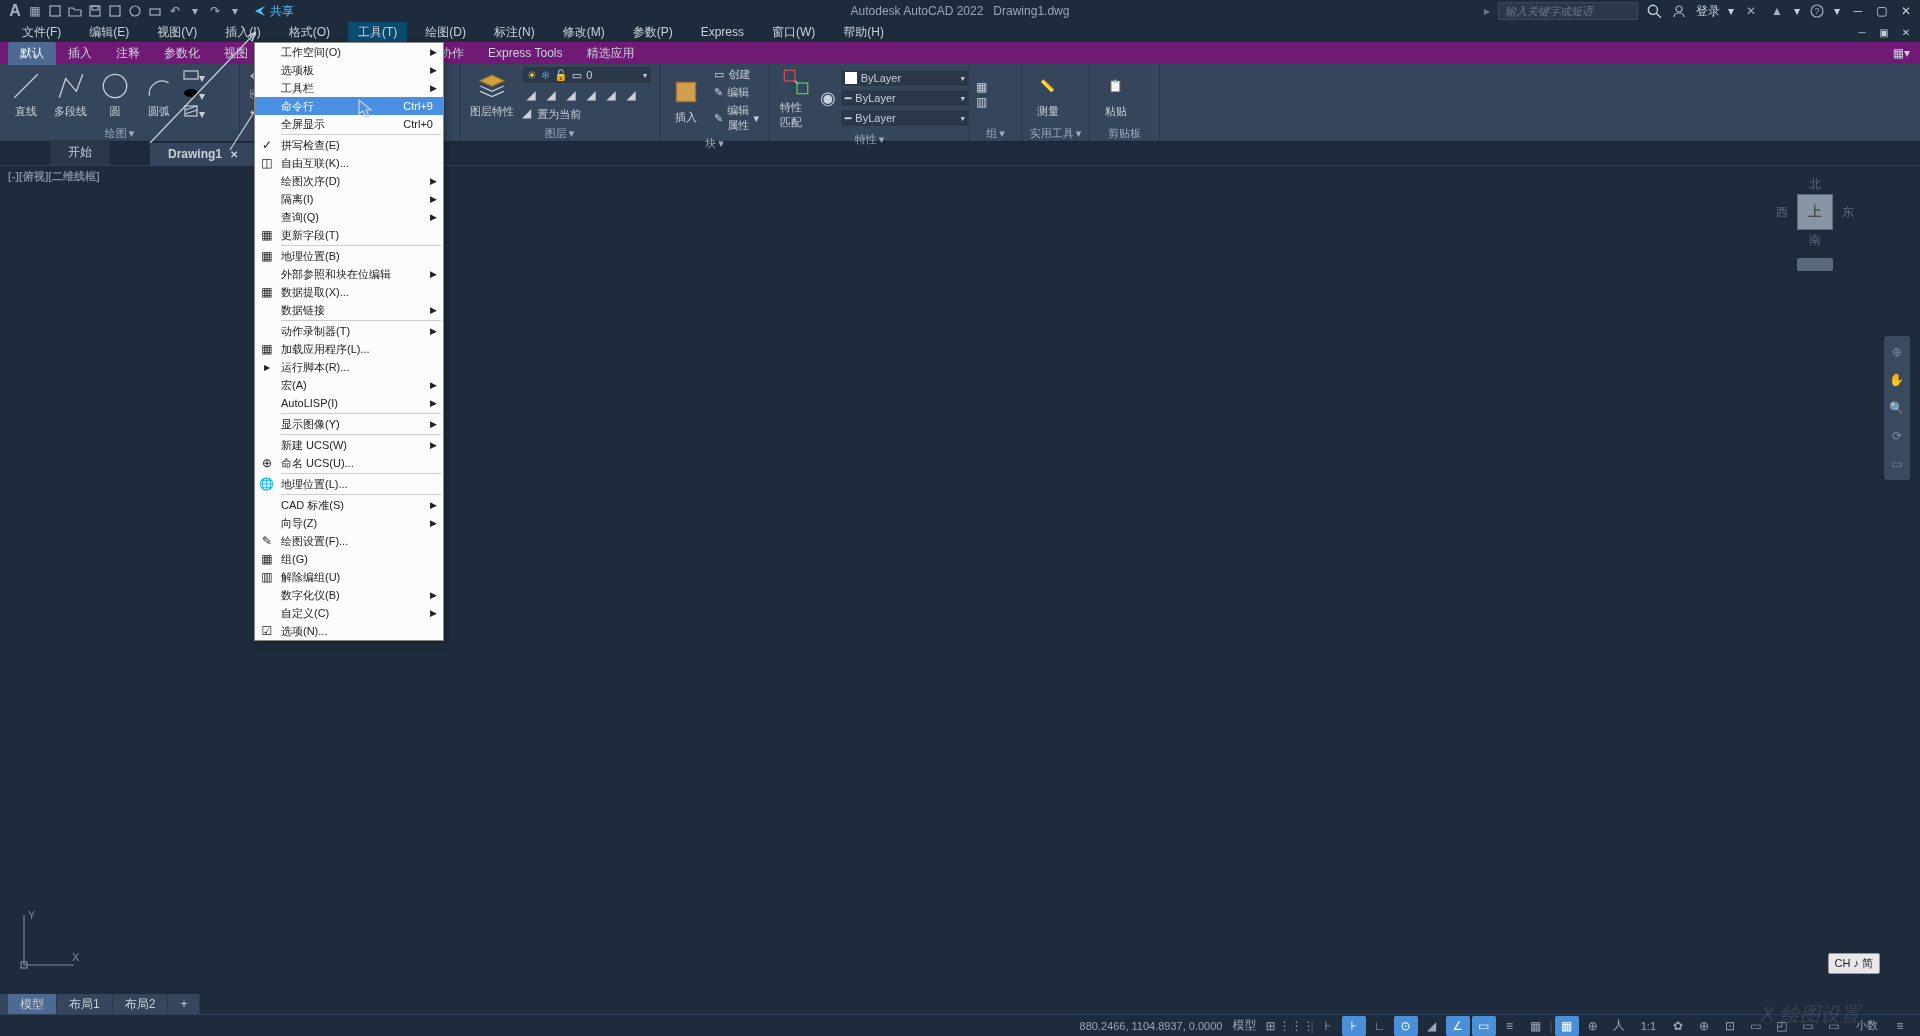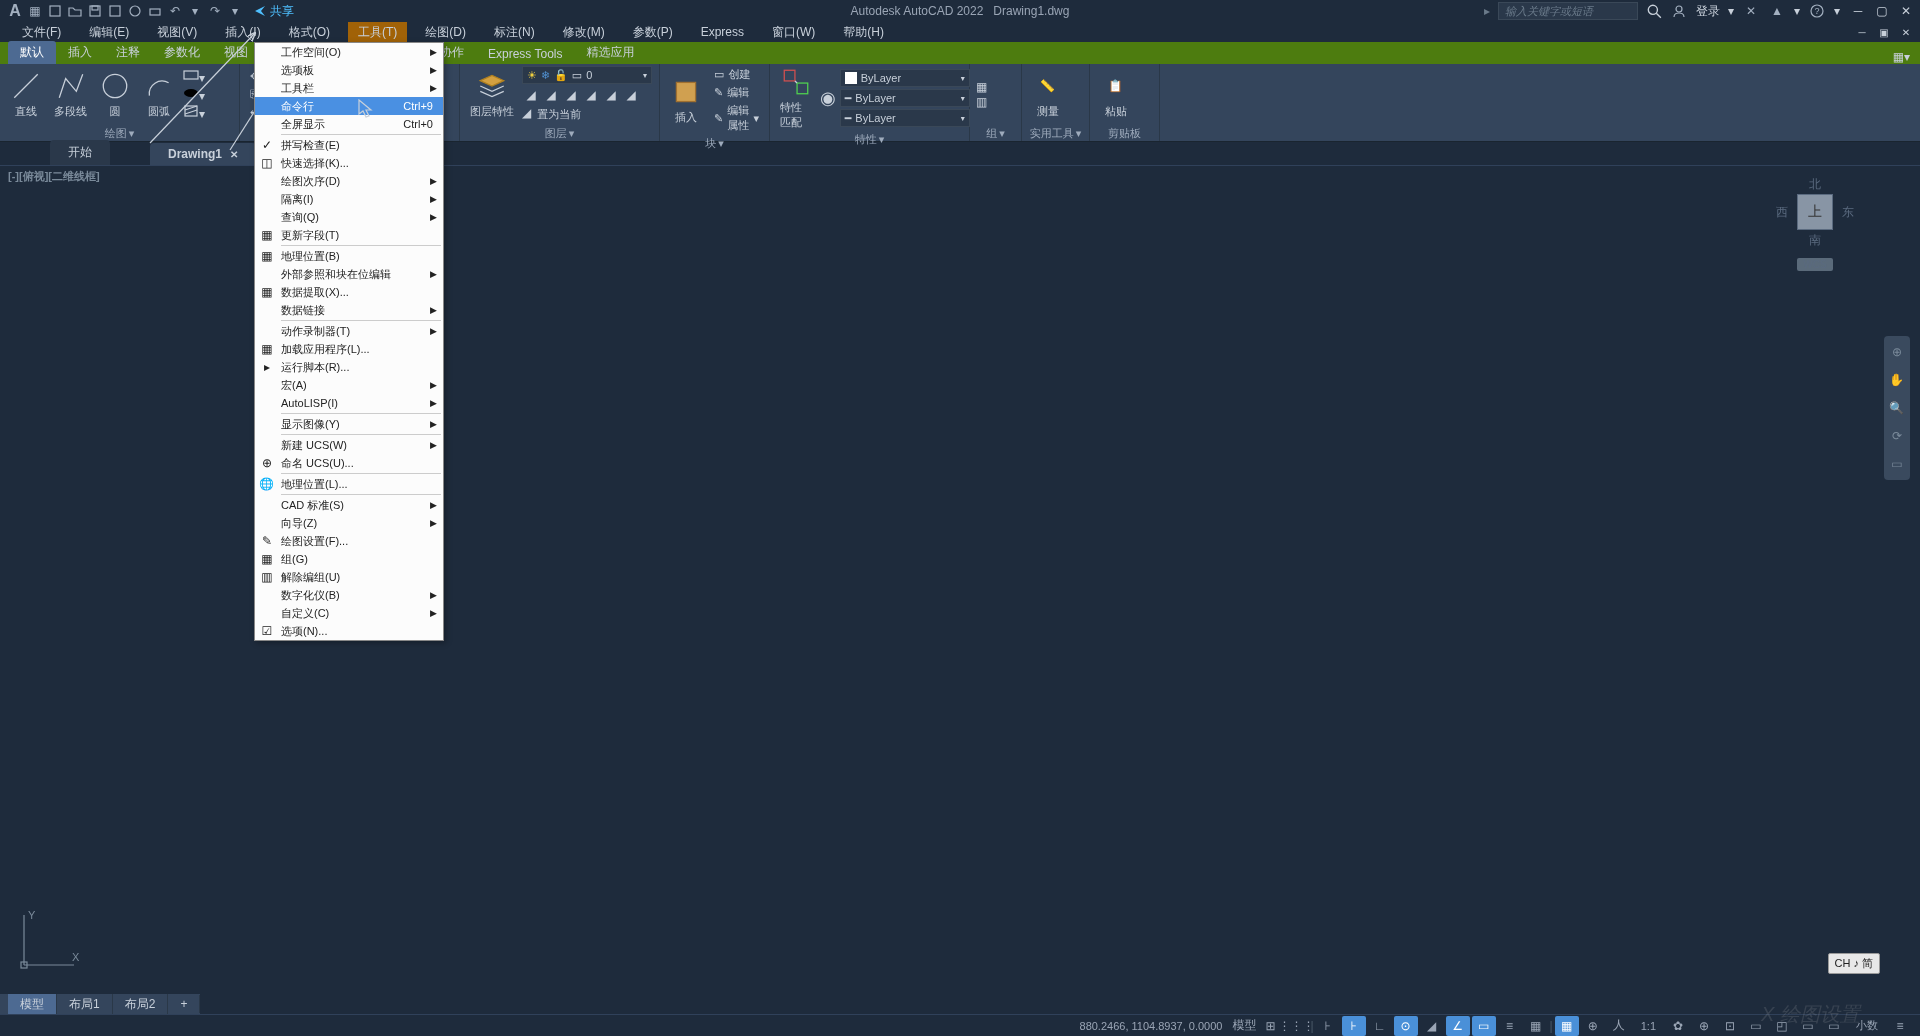--- a/index.html
+++ b/index.html
@@ -15,25 +15,25 @@
 .title-center { position: absolute; left: 50%; transform: translateX(-50%); color: #9aa5b5; }
 .title-right { position: absolute; right: 0; display: flex; align-items: center; gap: 8px; padding-right: 4px; }
 .search-box { background: #2a384a; border: 1px solid #3a4858; width: 140px; height: 18px; padding: 0 6px; color: #6a7a8a; font-style: italic; font-size: 11px; display: flex; align-items: center; }
 .search-icon { width: 16px; height: 16px; display: flex; align-items: center; justify-content: center; }
 .win-controls { display: flex; gap: 4px; }
 .win-btn { width: 20px; height: 18px; display: flex; align-items: center; justify-content: center; color: #c8d0da; cursor: pointer; }
 
 
 .menu-bar { height: 20px; background: #1e2b3c; display: flex; align-items: center; padding-left: 12px; gap: 8px; }
 .menu-item { padding: 0 10px; height: 20px; display: flex; align-items: center; cursor: pointer; color: #c8d0da; }
-.menu-item.active { background: #a16207; }
+.menu-item.active { background: #0c4a6e; }
 .mini-controls { position: absolute; right: 4px; display: flex; gap: 2px; }
 
 
-.ribbon-tabs { height: 22px; background: #4d7c0f; display: flex; align-items: flex-end; padding-left: 8px; }
+.ribbon-tabs { height: 22px; background: #701a75; display: flex; align-items: center; padding-left: 8px; }
 .ribbon-tab { padding: 3px 12px; color: #c8d0da; cursor: pointer; border-top-left-radius: 3px; border-top-right-radius: 3px; }
 .ribbon-tab.active { background: #4d6a92; color: #fff; }
 .ribbon-tab-right { margin-left: auto; display: flex; align-items: center; padding-right: 10px; gap: 8px; }
 
 
 .ribbon { height: 78px; background: #34455c; display: flex; border-bottom: 1px solid #1a2530; }
 .ribbon-panel { border-right: 1px solid #2a3848; display: flex; flex-direction: column; }
 .ribbon-panel-body { flex: 1; display: flex; align-items: center; padding: 2px 6px; gap: 4px; }
 .ribbon-panel-label { height: 16px; text-align: center; font-size: 11px; color: #9eabbc; display: flex; align-items: center; justify-content: center; gap: 2px; }
 .ribbon-btn-lg { display: flex; flex-direction: column; align-items: center; gap: 2px; padding: 0 4px; cursor: pointer; }
@@ -505,21 +505,21 @@
       <span class="item-text">全屏显示</span>
       <span class="item-shortcut">Ctrl+0</span>
     </div>
     <div class="dropdown-sep"></div>
     <div class="dropdown-item">
       <span class="item-icon">✓</span>
       <span class="item-text">拼写检查(E)</span>
     </div>
     <div class="dropdown-item">
       <span class="item-icon">◫</span>
-      <span class="item-text">快速选择(K)...</span>
+      <span class="item-text">自由互联(K)...</span>
     </div>
     <div class="dropdown-item">
       <span class="item-icon"></span>
       <span class="item-text">绘图次序(D)</span>
       <span class="item-arrow">▶</span>
     </div>
     <div class="dropdown-item">
       <span class="item-icon"></span>
       <span class="item-text">隔离(I)</span>
       <span class="item-arrow">▶</span>

